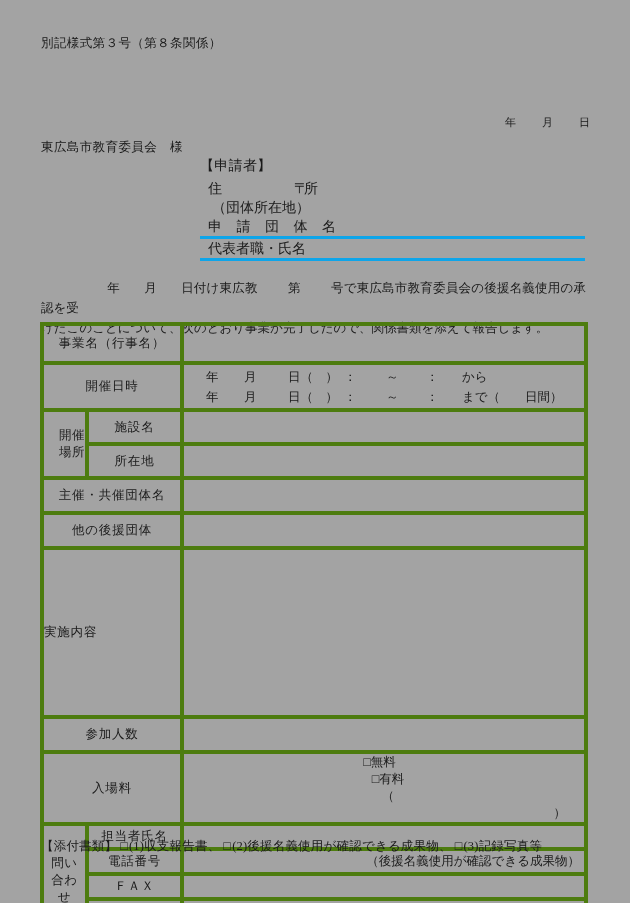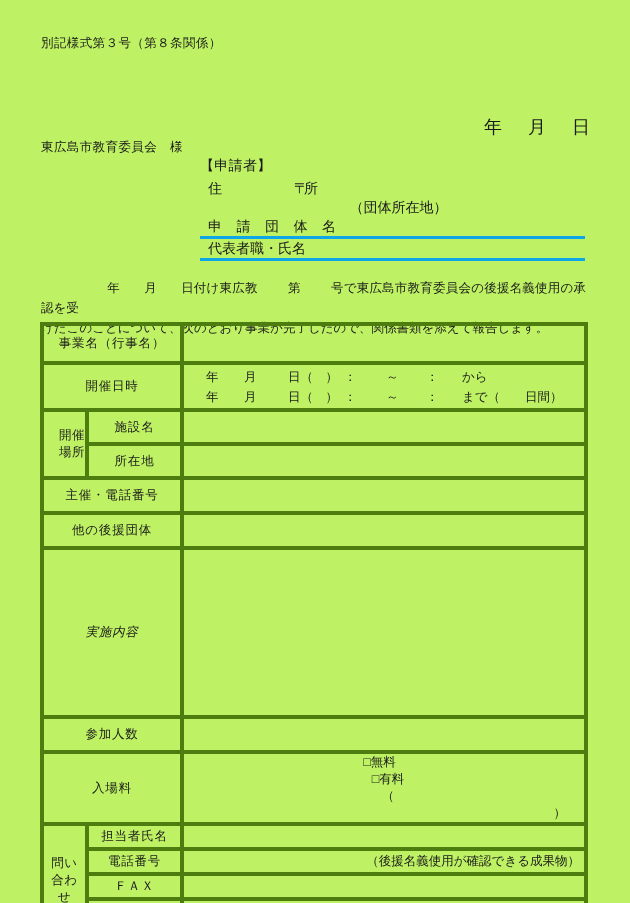--- a/index.html
+++ b/index.html
@@ -8,21 +8,21 @@
     background: #ffffff;
   }
   body {
     font-family: "Liberation Serif", "DejaVu Serif", serif;
     color: #1a1a1a;
   }
   #page {
     position: relative;
     width: 630px;
     height: 903px;
-    background: #bef264;
+    background: #a3a3a3;
     overflow: hidden;
     box-sizing: border-box;
   }
 
   
   .form-no {
     position: absolute;
     left: 41px;
     top: 35px;
     font-size: 12.5px;
@@ -36,21 +36,21 @@
     top: 75px;
     text-align: center;
     font-size: 14.5px;
     letter-spacing: 0.6px;
     white-space: nowrap;
   }
   .date-line {
     position: absolute;
     right: 40px;
     top: 115px;
-    font-size: 18px;
+    font-size: 11px;
     white-space: nowrap;
   }
   .date-line .sp { display: inline-block; width: 26px; }
 
   .addressee {
     position: absolute;
     left: 41px;
     top: 139px;
     font-size: 12.5px;
     letter-spacing: 0.4px;
@@ -77,21 +77,21 @@
   }
   .ap-row.underline {
     border-bottom: 3px solid #0ea5e9;
   }
   .ap-addr .lbl-spread {
     display: inline-block;
     width: 84px;
     letter-spacing: 18px;
   }
   .ap-addr .postal { margin-left: 2px; }
-  .ap-sub { padding-left: 12px; line-height: 19px; white-space: nowrap; text-align: center; }
+  .ap-sub { padding-left: 12px; line-height: 19px; white-space: nowrap; }
   .ap-label-spread {
     display: inline-block;
     letter-spacing: 5.5px;
   }
 
   
   .body-para {
     position: absolute;
     left: 41px;
     top: 278px;
@@ -156,23 +156,22 @@
   }
   .dt-line .c1 { display: inline-block; width: 38px; }
   .dt-line .c2 { display: inline-block; width: 44px; }
   .dt-line .c3 { display: inline-block; width: 56px; }
   .dt-line .c4 { display: inline-block; width: 42px; }
   .dt-line .c5 { display: inline-block; width: 40px; }
   .dt-line .c6 { display: inline-block; width: 36px; }
 
   
   td.content-lbl {
-    text-align: center;
+    text-align: left;
     vertical-align: middle;
-    font-style: italic;
   }
 
   
   .fee-wrap {
     display: flex;
     align-items: center;
     white-space: nowrap;
     padding-left: 8px;
     flex-direction: column;
   }
@@ -273,21 +272,21 @@
         </td>
         <td class="lbl h-place">施設名</td>
         <td class="val h-place"></td>
       </tr>
       <tr>
         <td class="lbl h-place">所在地</td>
         <td class="val h-place"></td>
       </tr>
 
       <tr>
-        <td class="lbl h-org" colspan="2">主催・電話番号</td>
+        <td class="lbl h-org" colspan="2">主催・共催団体名</td>
         <td class="val h-org"></td>
       </tr>
 
       <tr>
         <td class="lbl h-support" colspan="2">他の後援団体</td>
         <td class="val h-support"></td>
       </tr>
 
       <tr>
         <td class="lbl content-lbl h-content" colspan="2">実施内容</td>
@@ -330,14 +329,17 @@
         <td class="lbl h-contact">ＦＡＸ</td>
         <td class="val h-contact"></td>
       </tr>
       <tr>
         <td class="lbl h-contact">メールアドレス</td>
         <td class="val h-contact"></td>
       </tr>
     </tbody>
   </table>
 
+  <div class="attachments">
+    <span>【添付書類】</span><span class="cbox">□</span><span>(1)収支報告書、</span><span class="cbox">□</span><span>(2)後援名義使用が確認できる成果物、</span><span class="cbox">□</span><span>(3)記録写真等</span>
+  </div>
 
 </div>
 
 </body></html>

